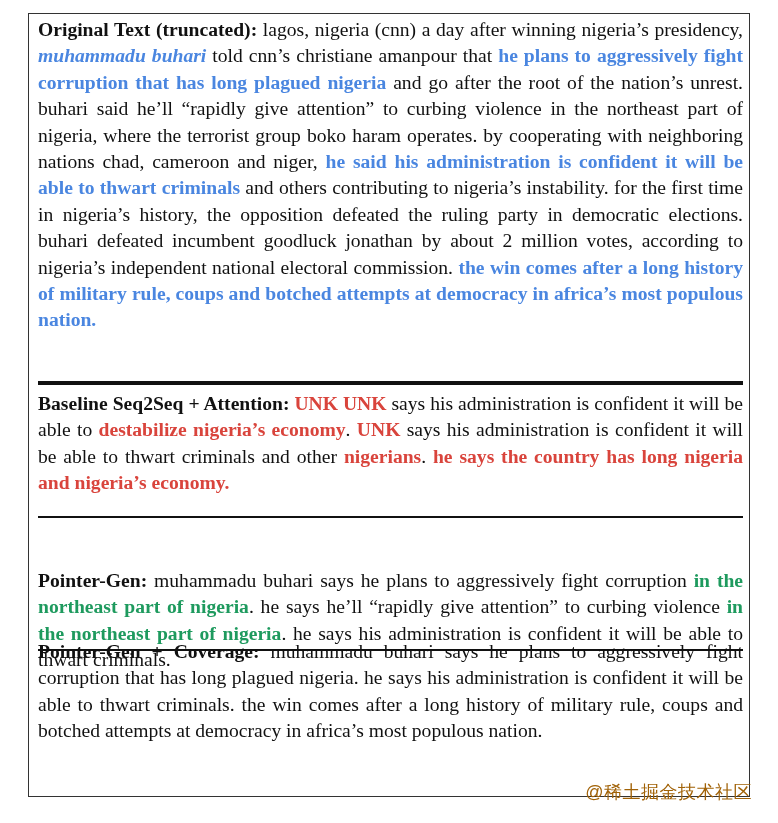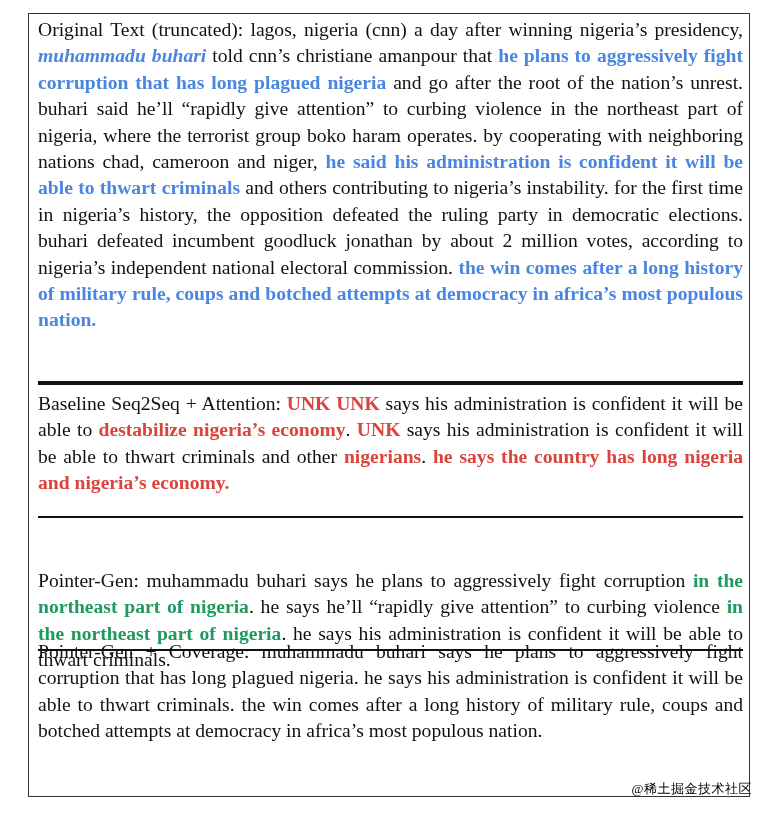--- a/index.html
+++ b/index.html
@@ -27,21 +27,21 @@
     .block {
       position: absolute;
       left: 38px;
       width: 705px;
       font-size: 19.6px;
       line-height: 26.4px;
       text-align: justify;
       hyphens: manual;
     }
     .block p { margin: 0; }
-    .label { font-weight: normal; color: #111111; }
+    .label { font-weight: bold; color: #111111; }
     .em { }
     .hl-blue { color: #4a86e0; font-weight: bold; }
     .hl-blue-it { color: #4a86e0; font-weight: bold; font-style: italic; }
     .hl-red { color: #d9443c; font-weight: bold; margin-top: 36px; }
     .hl-green { color: #1e9a5e; font-weight: bold; }
     .rule {
       position: absolute;
       left: 38px;
       width: 705px;
       background: #111111;
@@ -52,23 +52,23 @@
     .b2 { top: 391px; }
     .b3 { top: 524px; margin-top: 44px; }
     .b4 { top: 639px; }
     .r1 { top: 381px; }
     .r2 { top: 516px; }
     .r3 { top: 649px; }
     .watermark {
       position: absolute;
       right: 26px;
       top: 780px;
-      font-family: Liberation Serif, serif;
-      font-size: 13px;
-      color: #000000;
+      font-family: Liberation Sans, sans-serif;
+      font-size: 18px;
+      color: #a16207;
       letter-spacing: 0.5px;
     }
   </style>
 </head>
 <body>
 
 <div class="frame"></div>
 
 <div class="block b1">
   <p>

